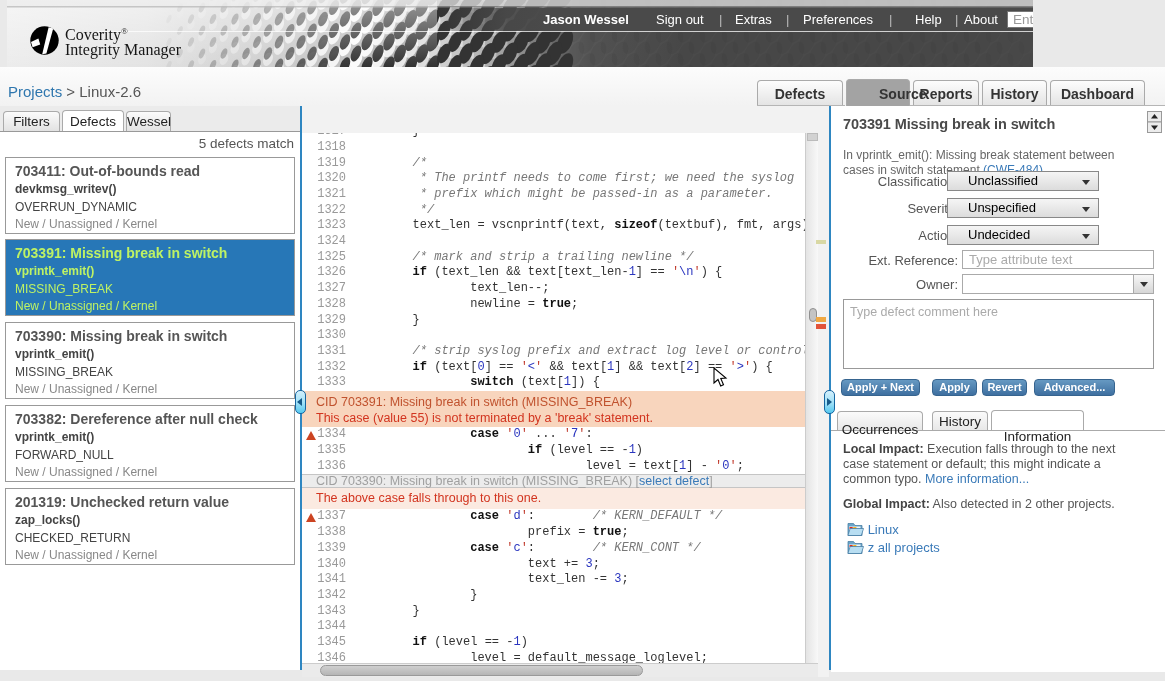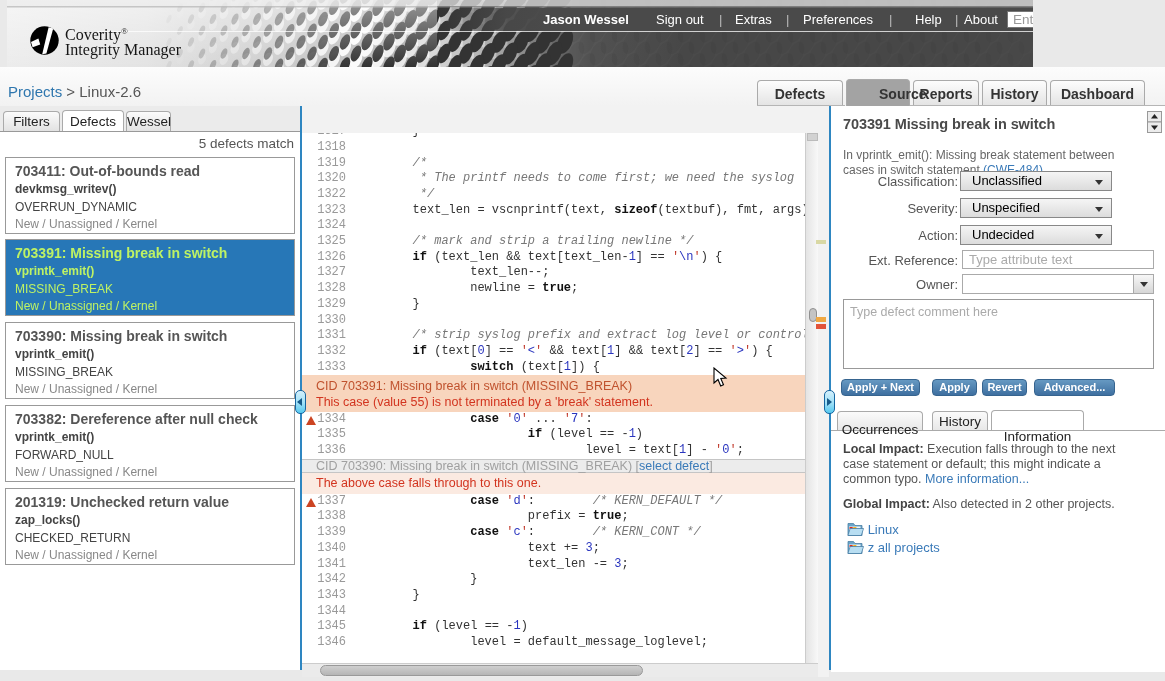--- a/index.html
+++ b/index.html
@@ -112,23 +112,23 @@
 #hthumb { position:absolute; top:1px; left:18px; width:323px; height:11px;
   background:linear-gradient(#cfcfcf,#b5b5b5); border:1px solid #999; border-radius:6px; }
 
 
 #rightpanel { position:absolute; top:106px; left:831px; width:334px; height:566px; background:#fff; }
 #rp-title { position:absolute; top:10px; left:12px; font-size:14.5px; font-weight:bold; color:#4a4a4a; letter-spacing:-0.1px; }
 #rp-desc { position:absolute; top:30px; left:12px; font-size:12px; color:#666; line-height:15px; width:290px;margin-top:12px; }
 #rp-desc a { color:#3a7ab8; text-decoration:none; }
 #spinner { position:absolute; top:5px; left:316px; width:15px; height:22px; }
 .formlabel { position:absolute; width:122px; text-align:right; font-size:13px; color:#555; }
-.dropsel { position:absolute; left:129px; width:152px; height:20px; border:1px solid #888;
+.dropsel { position:absolute; left:116px; width:152px; height:20px; border:1px solid #888;
   background:linear-gradient(#f5f5f5,#dcdcdc); font-size:13px; color:#000;
-  line-height:18px; padding-left:11px; }
+  line-height:18px; padding-left:20px; }
 .dropsel:after { content:""; position:absolute; right:8px; top:8px; width:0; height:0;
   border-left:4.5px solid transparent; border-right:4.5px solid transparent; border-top:5px solid #333; }
 #extref { position:absolute; top:144px; left:131px; width:192px; height:19px;
   border:1px solid #aaa; background:#fff; font-size:13px; color:#aaa; line-height:17px; padding-left:6px; }
 #owner { position:absolute; top:168px; left:131px; width:192px; height:20px;
   border:1px solid #aaa; background:#fff; }
 #owner .btn { position:absolute; right:0; top:0; width:20px; height:18px;
   background:linear-gradient(#f7f7f7,#d6d6d6); border-left:1px solid #aaa; }
 #owner .btn:after { content:""; position:absolute; right:5px; top:7px; width:0; height:0;
   border-left:4.5px solid transparent; border-right:4.5px solid transparent; border-top:5px solid #333; }
@@ -741,20 +741,21 @@
 <div class="handle l" style="top:390px;left:295px"></div>
 <div class="handle r" style="top:390px;left:824px"></div>
 
 <div id="midpanel">
   <div id="codeview">
     <div id="codelines">
       <div class="row"><span class="ln">1317</span><span class="code">        }</span></div>
       <div class="row"><span class="ln">1318</span><span class="code"></span></div>
       <div class="row"><span class="ln">1319</span><span class="code"><span class="cm">        /*</span></span></div>
       <div class="row"><span class="ln">1320</span><span class="code"><span class="cm">         * The printf needs to come first; we need the syslog</span></span></div>
+      <div class="row"><span class="ln">1321</span><span class="code"><span class="cm">         * prefix which might be passed-in as a parameter.</span></span></div>
       <div class="row"><span class="ln">1322</span><span class="code"><span class="cm">         */</span></span></div>
       <div class="row"><span class="ln">1323</span><span class="code">        text_len = vscnprintf(text, <b>sizeof</b>(textbuf), fmt, args);</span></div>
       <div class="row"><span class="ln">1324</span><span class="code"></span></div>
       <div class="row"><span class="ln">1325</span><span class="code"><span class="cm">        /* mark and strip a trailing newline */</span></span></div>
       <div class="row"><span class="ln">1326</span><span class="code">        <b>if</b> (text_len &amp;&amp; text[text_len-<span class="num">1</span>] == <span class="qt">'</span><span class="str">\n</span><span class="qt">'</span>) {</span></div>
       <div class="row"><span class="ln">1327</span><span class="code">                text_len--;</span></div>
       <div class="row"><span class="ln">1328</span><span class="code">                newline = <b>true</b>;</span></div>
       <div class="row"><span class="ln">1329</span><span class="code">        }</span></div>
       <div class="row"><span class="ln">1330</span><span class="code"></span></div>
       <div class="row"><span class="ln">1331</span><span class="code"><span class="cm">        /* strip syslog prefix and extract log level or control fl</span></span></div>

